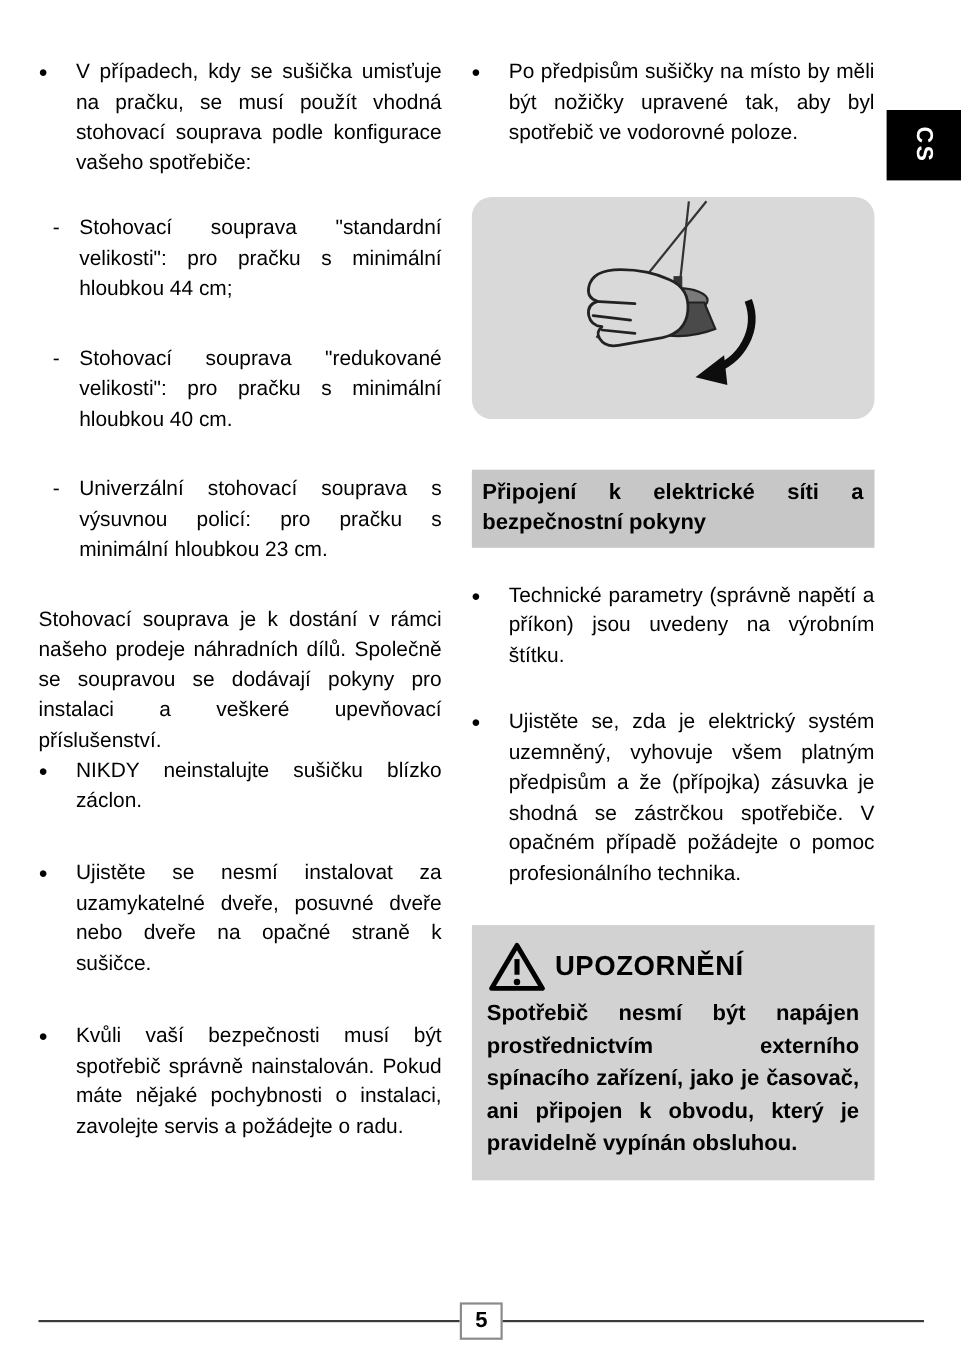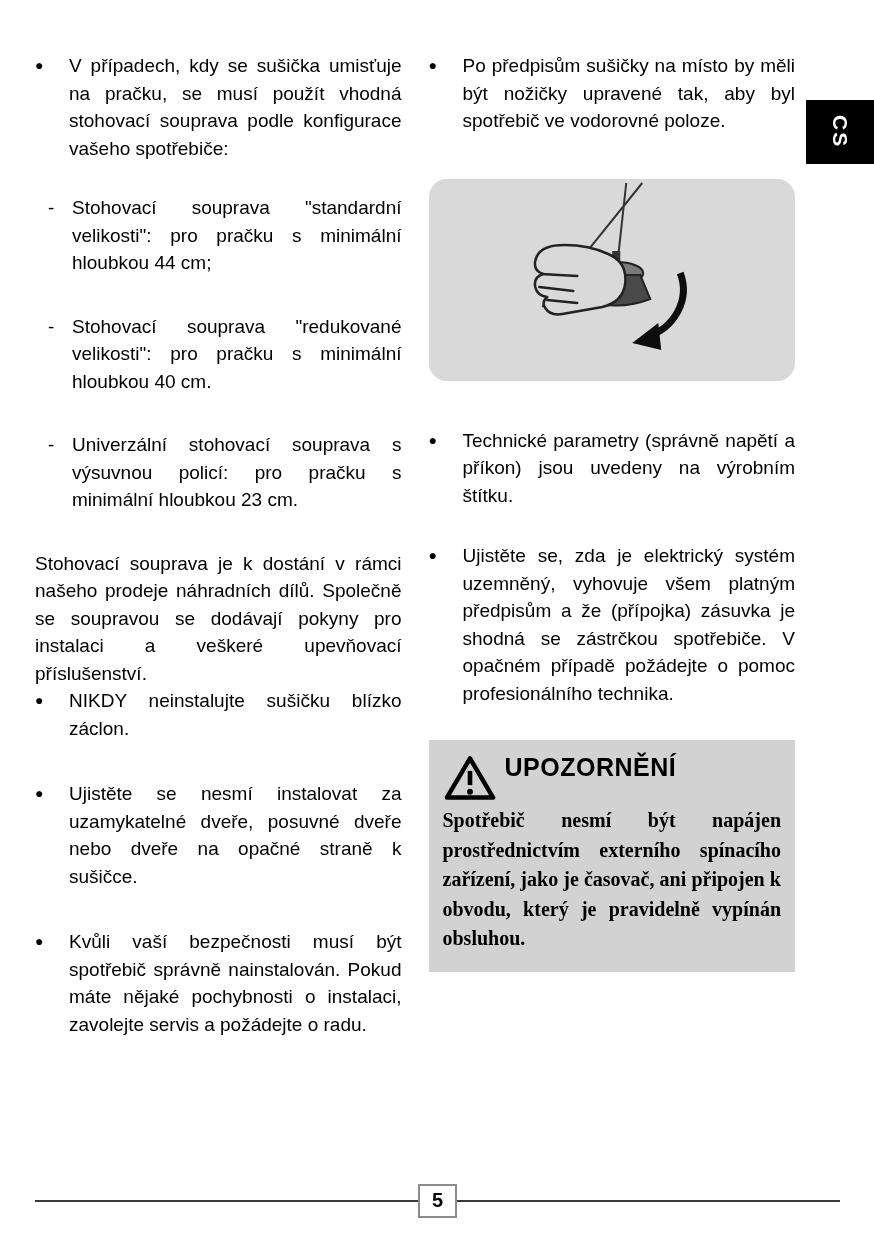--- a/index.html
+++ b/index.html
@@ -61,30 +61,29 @@
     text-align:justify;
     margin-bottom:30px;
   }
 
   
   .warning-box {
     background:#d2d2d2;
     padding:14px 14px 18px;
     margin-top:0;
   }
-  .warning-header { display:flex; gap:8px; }
+  .warning-header { display:flex; align-items:center; gap:8px; }
   .warning-header svg { flex:0 0 54px; }
   .warning-title { font-weight:bold; font-size:25px; letter-spacing:0.5px; }
   .warning-text {
     font-weight:bold;
     font-size:20px;
     line-height:29.5px;
     text-align:justify;
     margin-top:4px;
-    font-family:Liberation Serif, serif;
   }
 
   
   .lang-tab {
     position:absolute;
     top:100px; right:0;
     width:68px; height:64px;
     background:#000000;
     color:#ffffff;
     display:flex; align-items:center; justify-content:center;
@@ -182,20 +181,21 @@
           <g stroke="#222" stroke-width="2.5" fill="#d9d9d9" stroke-linejoin="round" stroke-linecap="round">
             <path d="M134 66 q-26 0 -29 16 q-2 10 8 13 q-10 3 -8 13 q2 9 12 10 q-6 5 -2 11 q5 8 17 6 l40 -7 q21 -5 23 -24 q2 -21 -17 -29 q-19 -9 -44 -9 z"></path>
             <path d="M111 95 l36 2 M109 108 l34 4 M117 121 l30 3" fill="none"></path>
           </g>
 
           <path d="M250 94 A54 50 0 0 1 216 158" fill="none" stroke="#0d0d0d" stroke-width="7"></path>
           <polygon points="228,144 202,164 231,171" fill="#0d0d0d"></polygon>
         </svg>
       </div>
 
+      <div class="section-heading">Připojení k elektrické síti a bezpečnostní pokyny</div>
 
       <div class="bullet-item" style="margin-bottom:33px;">
         <span class="marker">●</span>
         <p class="bt">Technické parametry (správně napětí a příkon) jsou uvedeny na výrobním štítku.</p>
       </div>
       <div class="bullet-item" style="margin-bottom:33px;">
         <span class="marker">●</span>
         <p class="bt">Ujistěte se, zda je elektrický systém uzemněný, vyhovuje všem platným předpisům a že (přípojka) zásuvka je shodná se zástrčkou spotřebiče. V opačném případě požádejte o pomoc profesionálního technika.</p>
       </div>
 

